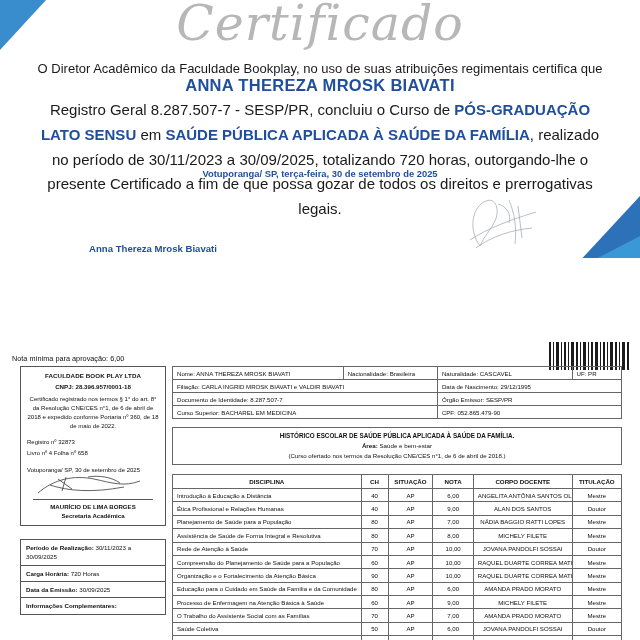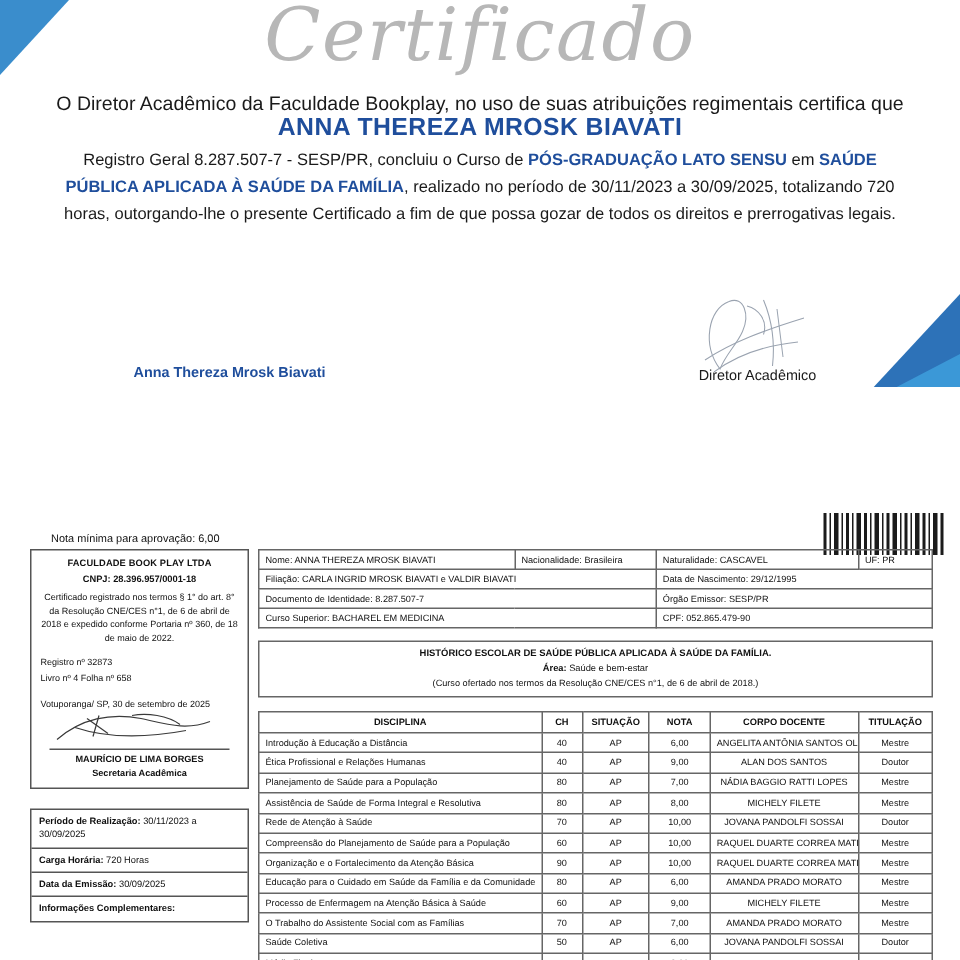--- a/index.html
+++ b/index.html
@@ -45,21 +45,21 @@
     position: absolute; top: 76px; left: 0; right: 0;
     text-align: center;
     font-size: 16.5px;
     font-weight: bold;
     color: #1f4e9c;
     letter-spacing: .3px;
   }
   .cert-body {
     position: absolute; top: 98px; left: 36px; right: 36px;
     text-align: center;
-    font-size: 11px;
+    font-size: 15px;
     color: #1a1a1a;
     line-height: 1.65;
   }
   .cert-body b { color: #1f4e9c; font-weight: bold; }
   .cert-place {
     position: absolute; top: 168px; left: 0; right: 0;
     text-align: center;
     font-size: 9.4px; font-weight: bold;
     color: #1f4e9c;
   }
@@ -89,21 +89,21 @@
     position: absolute; top: 330px; left: 0;
     width: 640px; height: 5px;
     background: #f1f2f4;
     border-top: 1px solid #e3e5e8;
   }
 
   
   .transcript { position: absolute; top: 336px; left: 0; width: 640px; height: 304px; }
 
   .nota-min {
-    position: absolute; top: 18px; left: 34px;
+    position: absolute; top: 18px; left: 12px;
     font-size: 7.3px; color: #111;
   }
 
   .left-col { position: absolute; top: 30px; left: 20px; width: 146px; }
 
   .reg-box {
     border: 1px solid #555;
     padding: 5px 6px 6px 6px;
     text-align: center;
   }
@@ -174,38 +174,38 @@
     <div class="corner-tri"></div>
 
     <div class="cert-title">Certificado</div>
 
     <div class="cert-intro">O Diretor Acadêmico da Faculdade Bookplay, no uso de suas atribuições regimentais certifica que</div>
 
     <div class="cert-name">ANNA THEREZA MROSK BIAVATI</div>
 
     <div class="cert-body"><span>Registro Geral 8.287.507-7 - SESP/PR, concluiu o Curso de </span><b>PÓS-GRADUAÇÃO LATO SENSU</b><span> em </span><b>SAÚDE PÚBLICA APLICADA À SAÚDE DA FAMÍLIA</b><span>, realizado no período de 30/11/2023 a 30/09/2025, totalizando 720 horas, outorgando-lhe o presente Certificado a fim de que possa gozar de todos os direitos e prerrogativas legais.</span></div>
 
+    <div class="cert-place">Votuporanga/ SP, terça-feira, 30 de setembro de 2025</div>
 
     <svg class="sig-scribble" viewBox="0 0 82 52">
       <g fill="none" stroke="#9aa3b0" stroke-width="0.7">
         <path d="M18 50 C6 34,10 10,24 5 C34 1,38 14,33 25 C29 34,22 40,18 50Z"></path>
         <path d="M47 4 C52 16,55 30,53 48"></path>
         <path d="M8 44 C26 32,48 24,74 16"></path>
         <path d="M14 52 C30 40,50 34,70 32"></path>
         <path d="M36 8 C44 10,50 18,47 27"></path>
         <path d="M56 10 L60 42"></path>
       </g>
     </svg>
 
     <div class="sig-block student">
       <div class="sig-name">Anna Thereza Mrosk Biavati</div>
     </div>
 
     <div class="sig-block director">
-      <div class="sig-role">Diretor Acadêmico</div>
     </div>
 
     <div class="fineprint">
       <div>FACULDADE BOOK PLAY</div>
       <div>MANTENEDORA: FACULDADE BOOK PLAY LTDA</div>
       <div>CREDENCIAMENTO EAD - PORTARIA Nº 724, DE 2 DE SETEMBRO DE 2020</div>
     </div>
 
     <svg class="swoosh" style="top:196px; left:392px; width:248px; height:138px;" viewBox="0 0 248 138">
       <path d="M248 0 L248 96 L150 138 L120 138 Z" fill="#2d72b8"></path>

